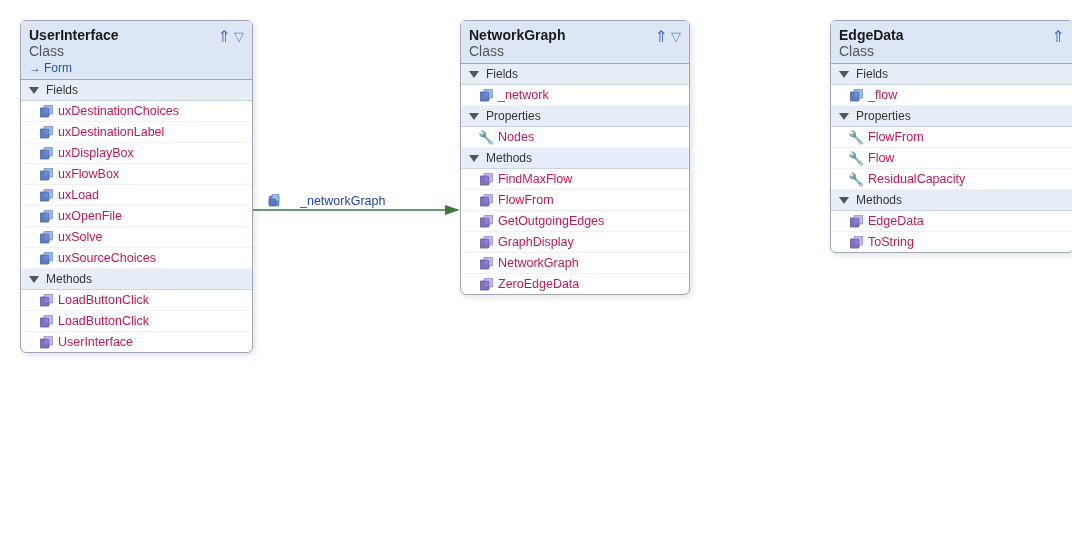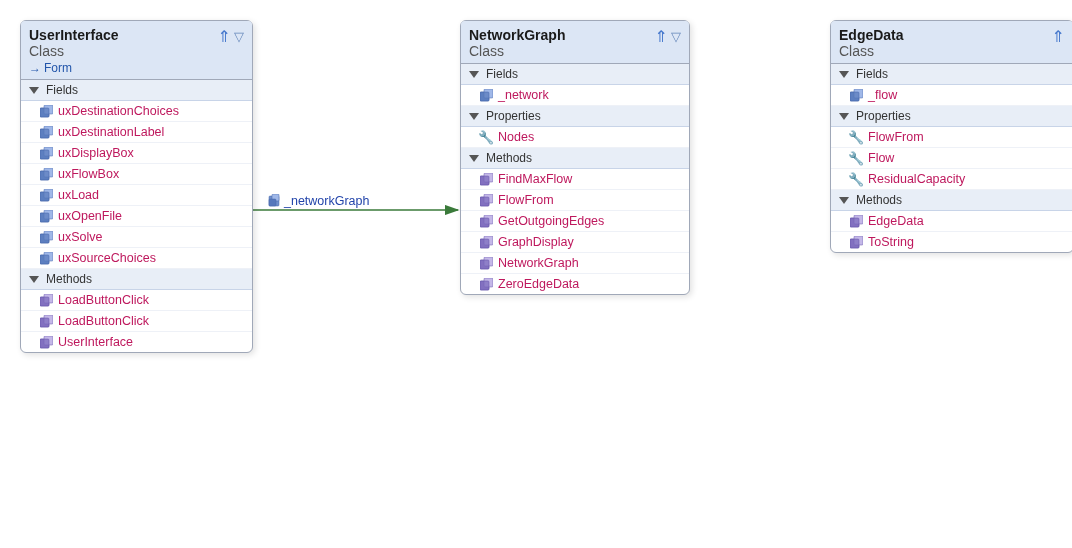--- a/index.html
+++ b/index.html
@@ -135,21 +135,21 @@
       display: inline-flex;
       align-items: center;
       justify-content: center;
       flex-shrink: 0;
     }
     
     .arrow-label {
       position: absolute;
       display: flex;
       align-items: center;
-      gap: 0;
+      gap: 16px;
       font-size: 12.5px;
       color: #2244aa;
     }
     svg.arrows-layer {
       position: absolute;
       top: 0;
       left: 0;
       width: 100%;
       height: 100%;
       pointer-events: none;

